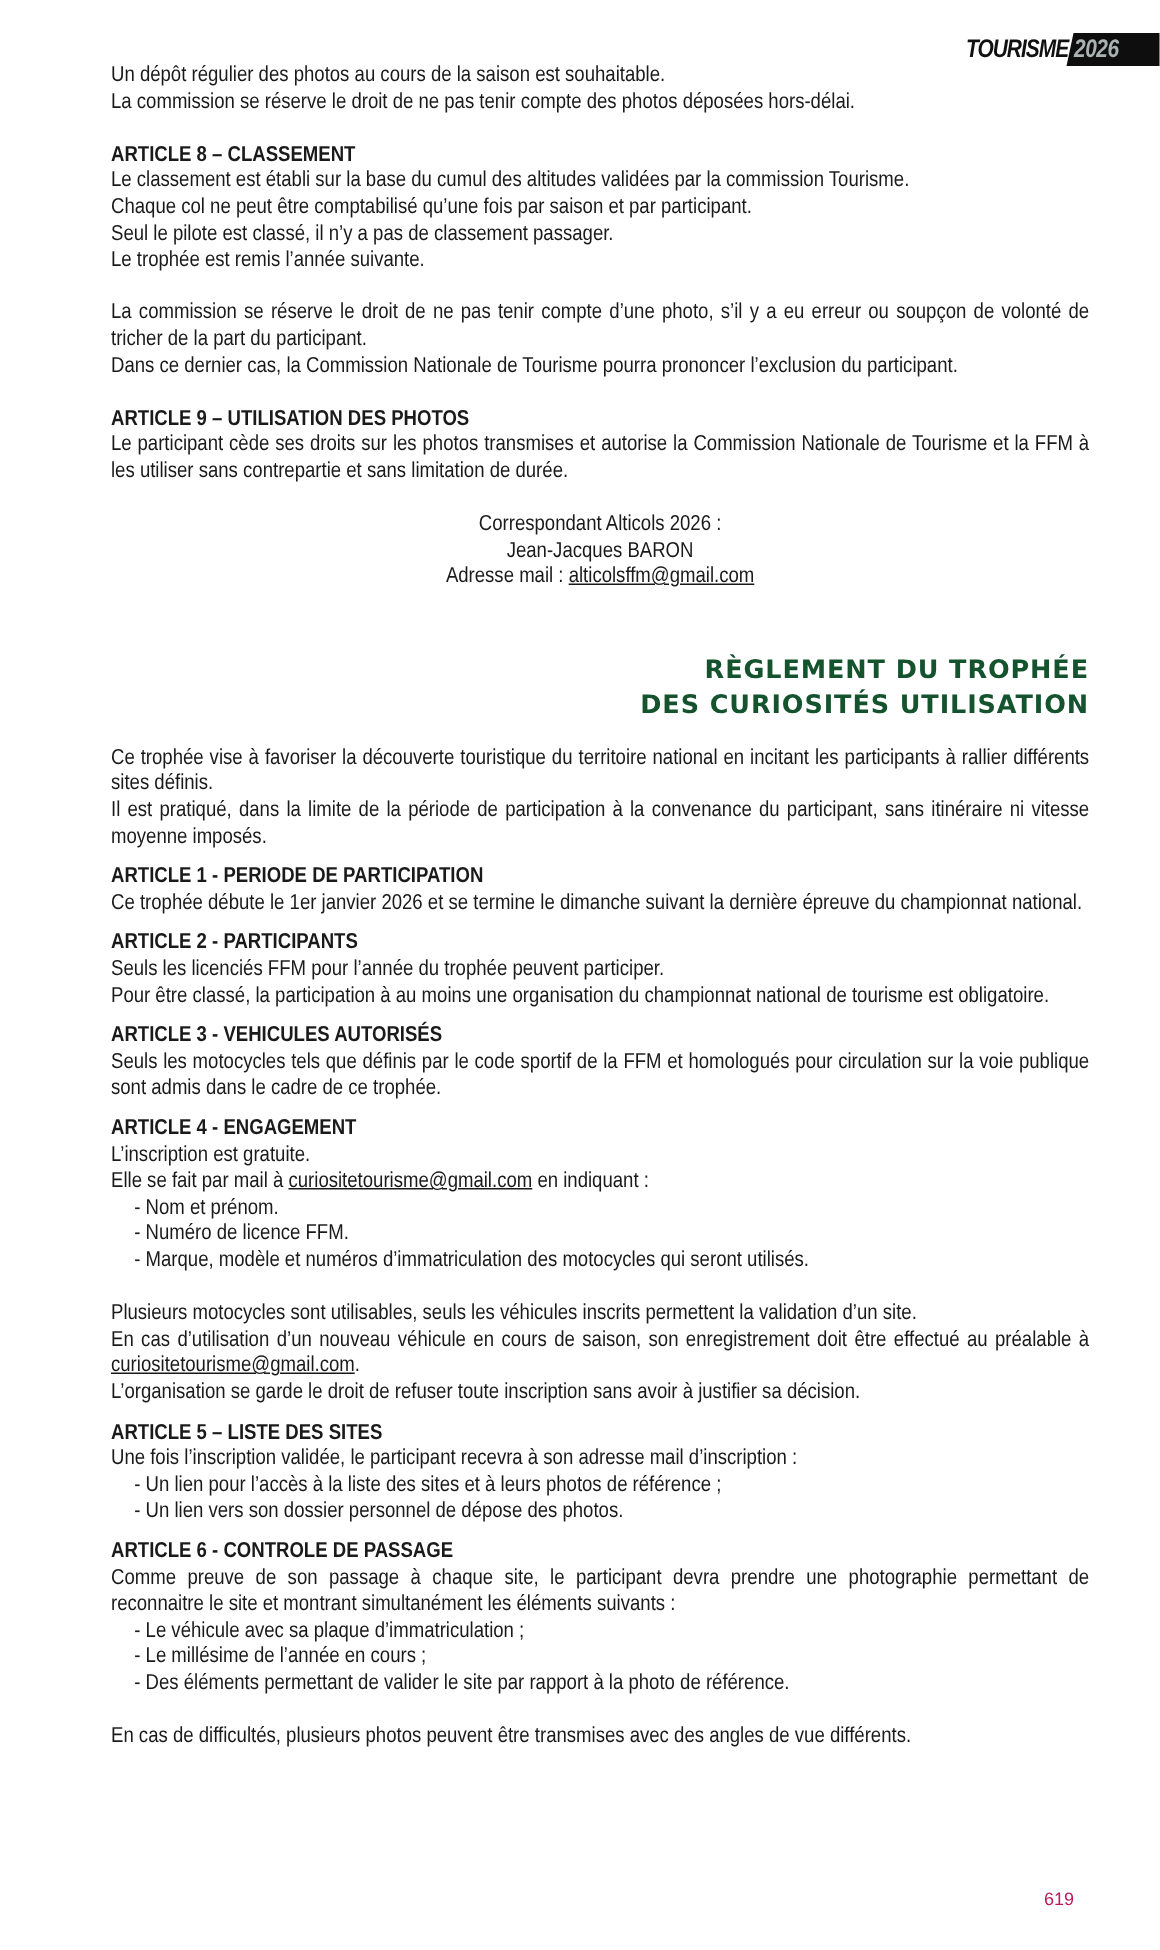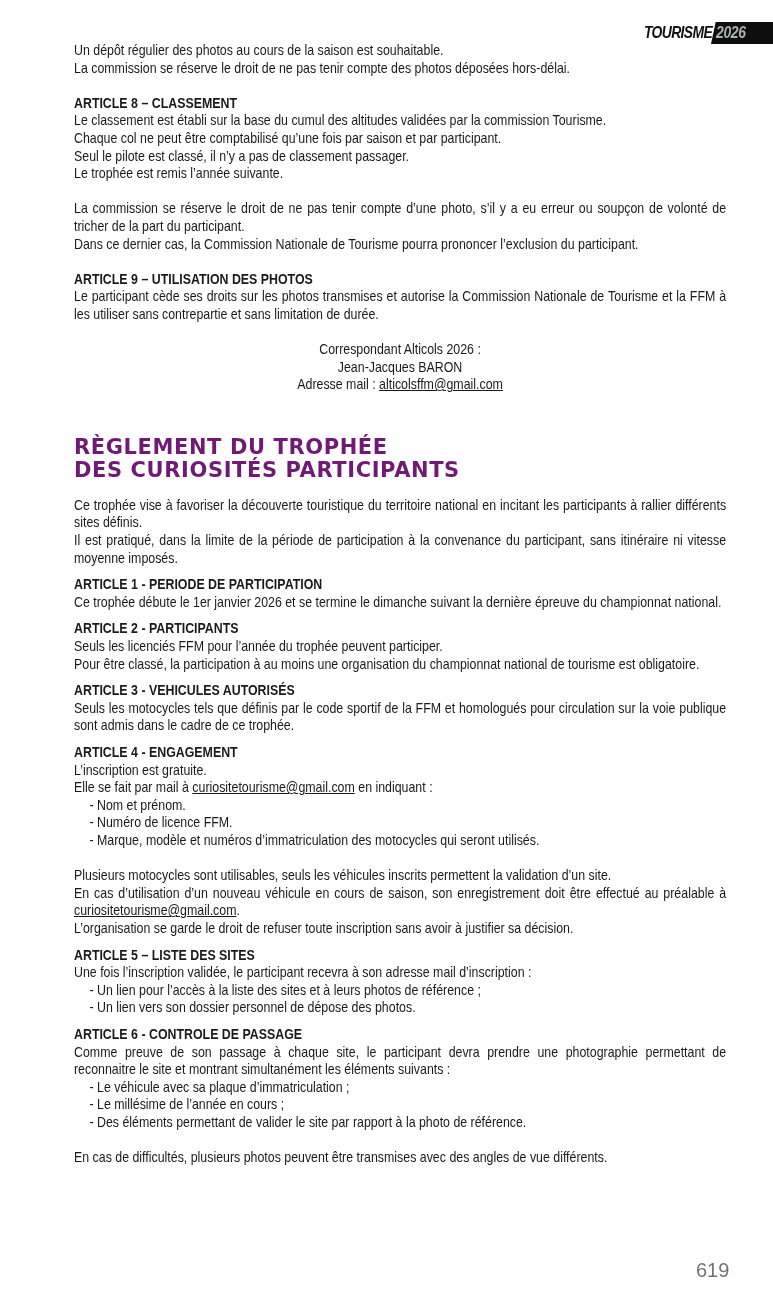--- a/index.html
+++ b/index.html
@@ -95,35 +95,35 @@
     }
     .center-block {
       text-align: center;
       width: 100%;
     }
     a.mail {
       color: #1a1a1a;
       text-decoration: underline;
     }
     .big-title {
-      text-align: left;
+      text-align: right;
       font-family: "DejaVu Sans", sans-serif;
       font-weight: bold;
-      font-size: 21px;
+      font-size: 17px;
       line-height: 23px;
       letter-spacing: 0.6px;
-      color: #701a75;
+      color: #14532d;
       margin: 0;
     }
     .page-number {
       position: absolute;
       left: 696px;
       top: 1259px;
-      font-size: 20px;
-      color: #737373;
+      font-size: 12px;
+      color: #be185d;
     }
   </style>
 </head>
 <body>
 
 <div class="header">
   <span class="header-label">TOURISME</span>
   <div class="header-bar"></div>
   <span class="header-year">2026</span>
 </div>
@@ -152,21 +152,21 @@
     <div class="center-block">
       <p>Correspondant Alticols 2026 :</p>
       <p>Jean-Jacques BARON</p>
       <p><span>Adresse mail : </span><a class="mail">alticolsffm@gmail.com</a></p>
     </div>
   </div>
 
   <div style="height: 42px;"></div>
   <h1 class="big-title">
     <span>RÈGLEMENT DU TROPHÉE</span><br>
-    <span>DES CURIOSITÉS PARTICIPANTS</span>
+    <span>DES CURIOSITÉS UTILISATION</span>
   </h1>
   <div style="height: 15px;"></div>
 
   <div class="narrow">
     <p class="justify">Ce trophée vise à favoriser la découverte touristique du territoire national en incitant les participants à rallier différents sites définis.</p>
     <p class="justify">Il est pratiqué, dans la limite de la période de participation à la convenance du participant, sans itinéraire ni vitesse moyenne imposés.</p>
     <div class="gap-small"></div>
 
     <p class="article-title">ARTICLE 1 - PERIODE DE PARTICIPATION</p>
     <p class="justify">Ce trophée débute le 1er janvier 2026 et se termine le dimanche suivant la dernière épreuve du cham­pionnat national.</p>

